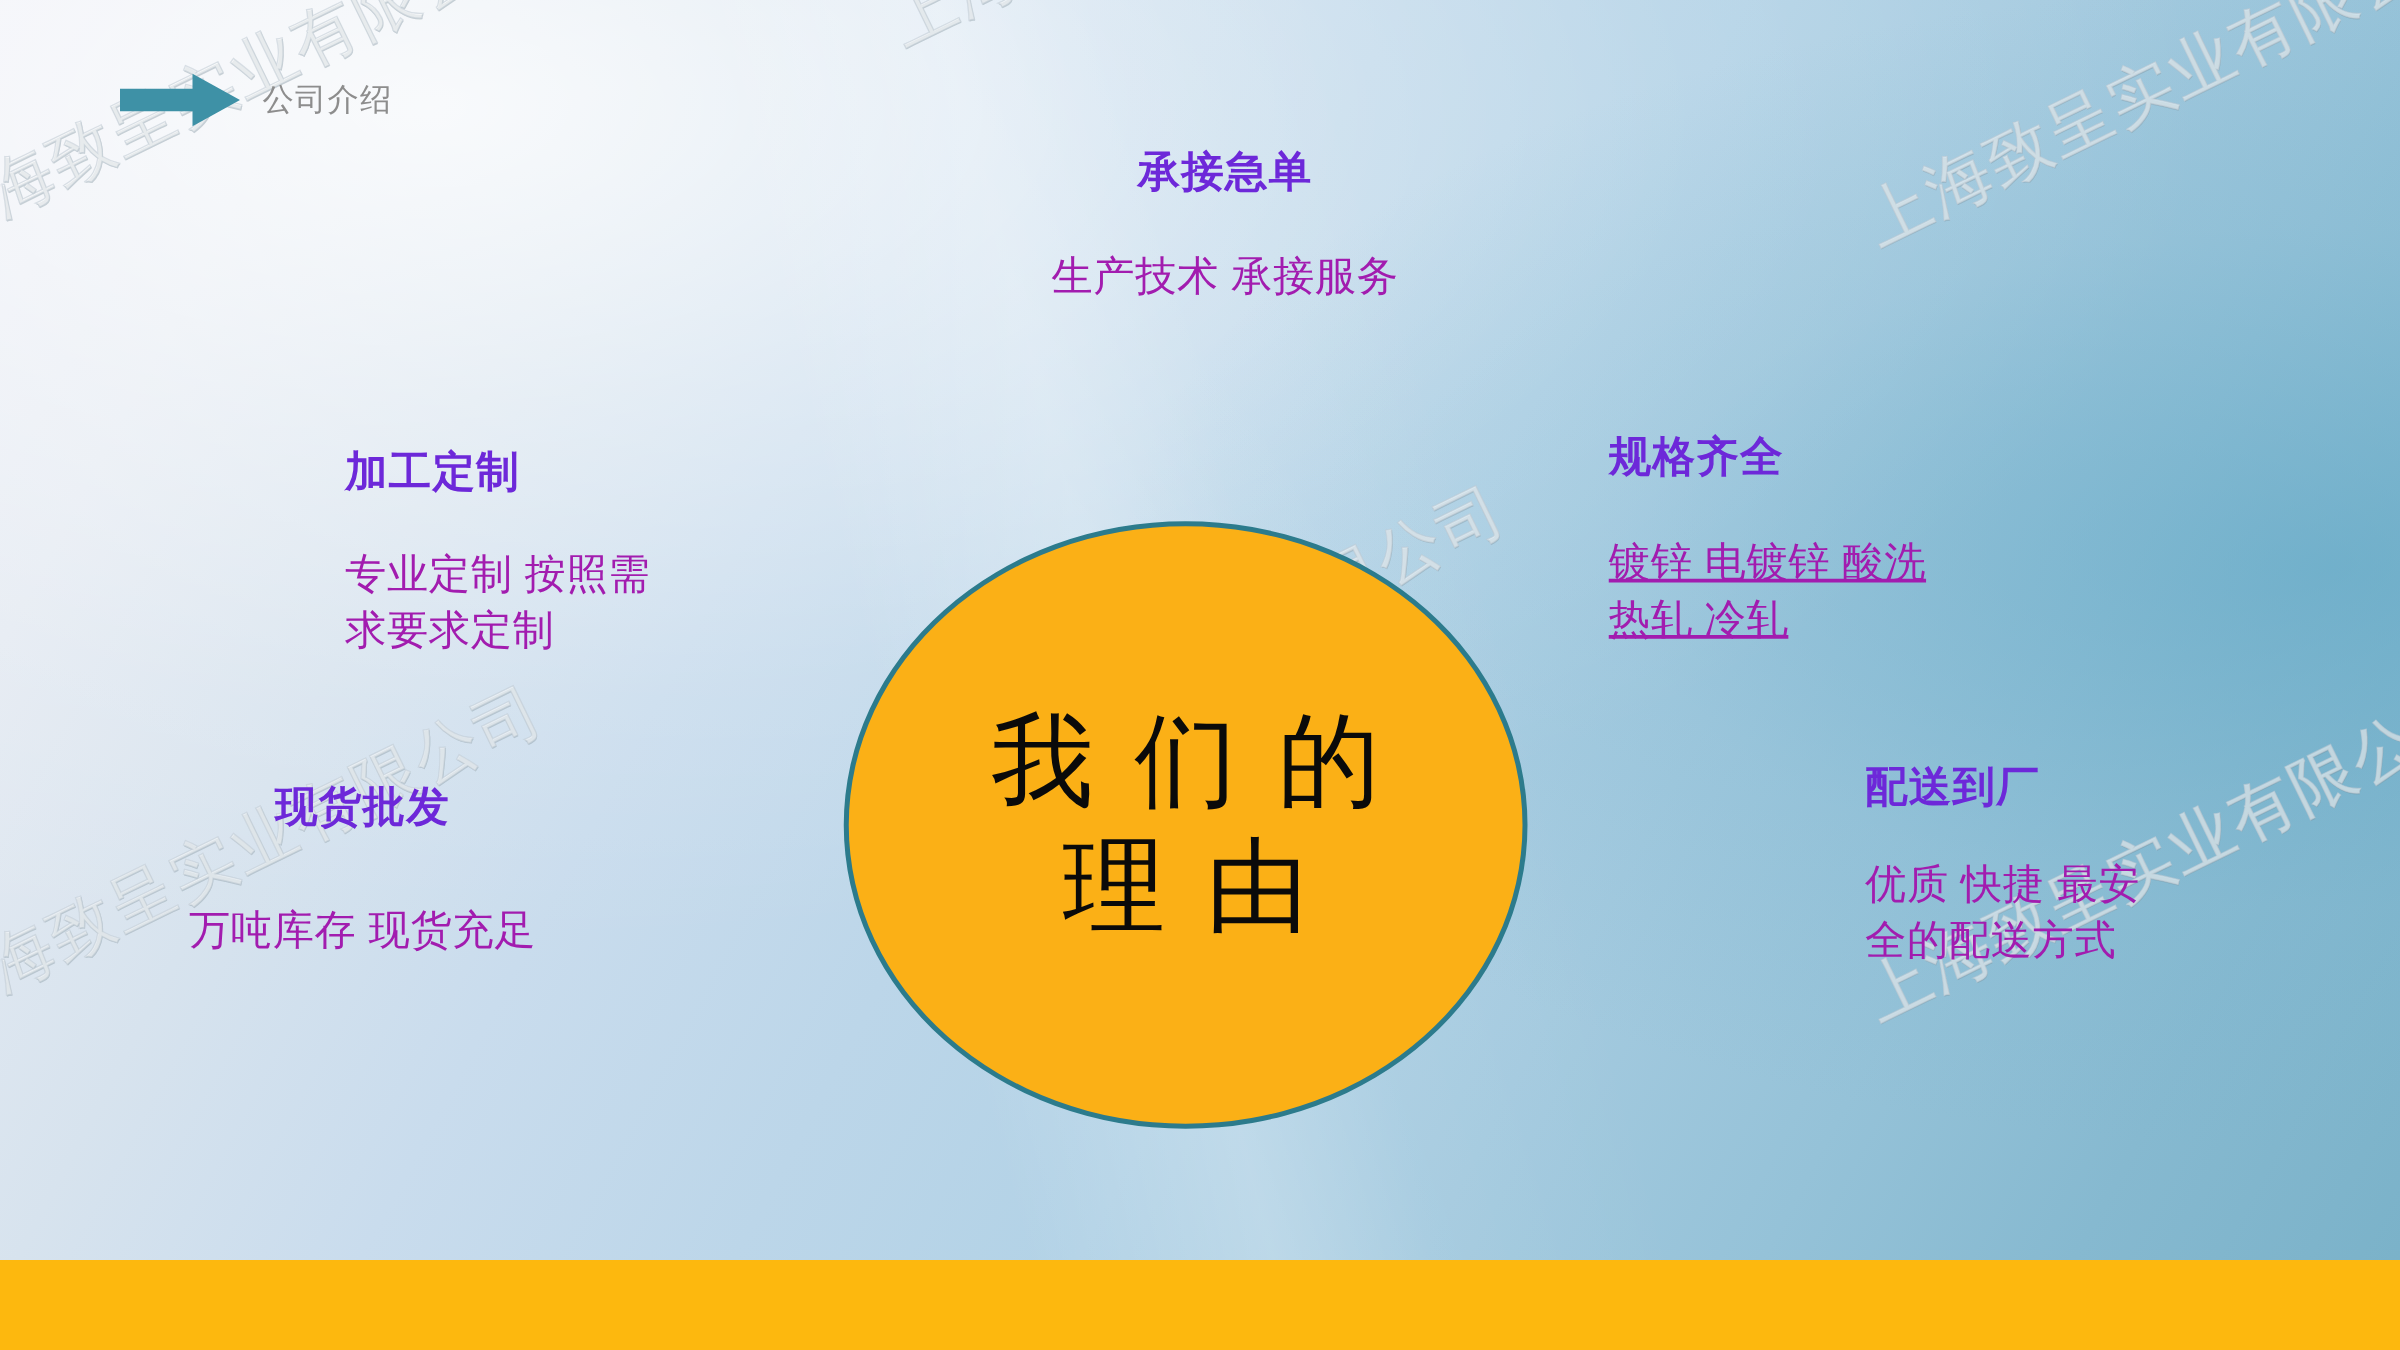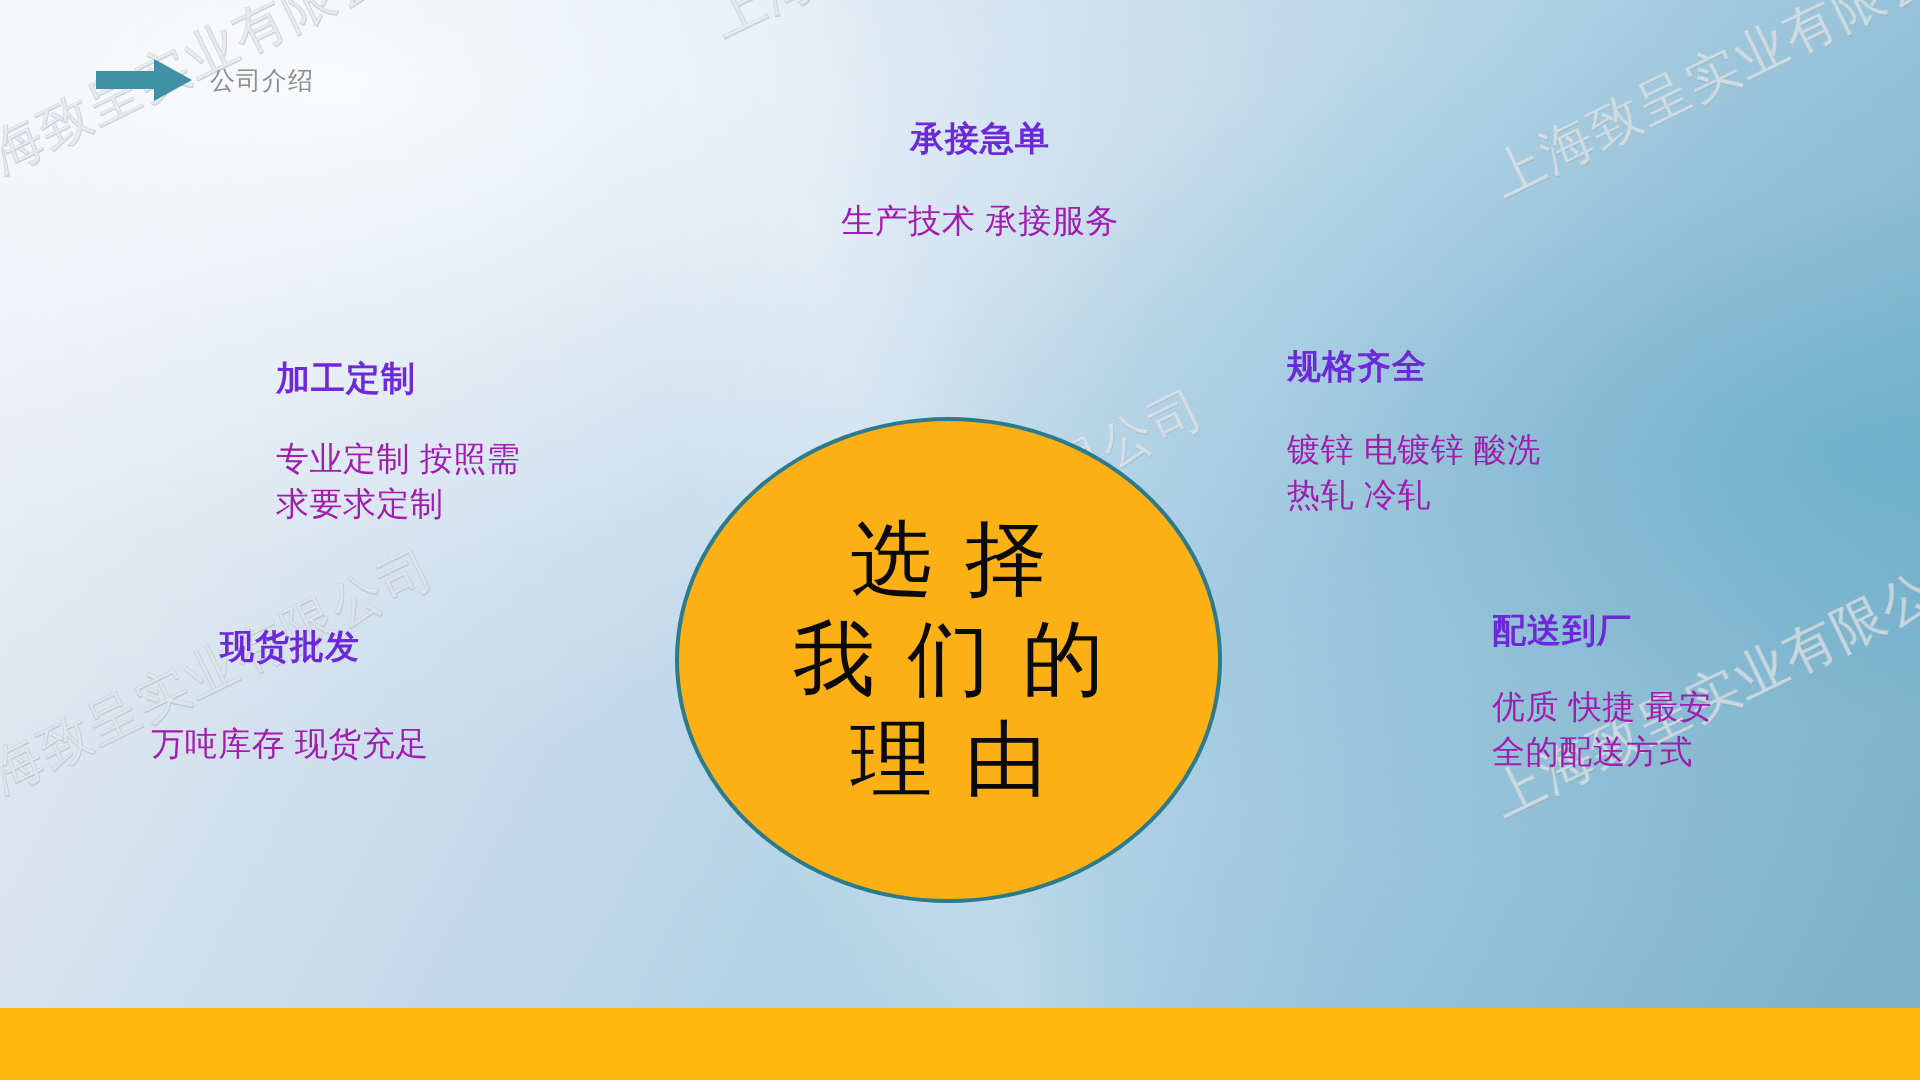--- a/index.html
+++ b/index.html
@@ -122,21 +122,21 @@
   .f-top{left:760px;top:120px;width:440px;text-align:center;}
   .f-top .feature-desc{margin-top:42px;}
 
   .f-left-top{left:276px;top:360px;width:360px;text-align:left;}
   .f-left-top .feature-desc{margin-top:40px;}
 
   .f-left-bottom{left:120px;top:628px;width:340px;text-align:center;}
   .f-left-bottom .feature-desc{margin-top:57px;}
 
   .f-right-top{left:1287px;top:348px;width:420px;text-align:left;}
-  .f-right-top .feature-desc{margin-top:43px;}
+  .f-right-top .feature-desc{margin-top:43px;text-decoration:underline;}
 
   .f-right-bottom{left:1492px;top:612px;width:400px;text-align:left;}
   .f-right-bottom .feature-desc{margin-top:36px;}
 
   
   .bottom-bar{
     position:absolute;left:0;bottom:0;width:1920px;height:72px;
     background:#fdb80e;
   }
 </style>
@@ -162,21 +162,20 @@
   <div class="header">
     <span>
       <svg class="arrow-icon" viewBox="0 0 96 44" xmlns="http://www.w3.org/2000/svg">
         <polygon points="0,13 58,13 58,1 96,22 58,43 58,31 0,31" fill="#3e91a6"></polygon>
       </svg>
     </span>
     <span class="header-label">公司介绍</span>
   </div>
 
   <div class="center-ellipse">
-    <div class="center-line">选 择</div>
     <div class="center-line">我 们 的</div>
     <div class="center-line">理 由</div>
   </div>
 
   <div class="feature f-top">
     <div class="feature-title">承接急单</div>
     <div class="feature-desc">
       <div>生产技术  承接服务</div>
     </div>
   </div>

